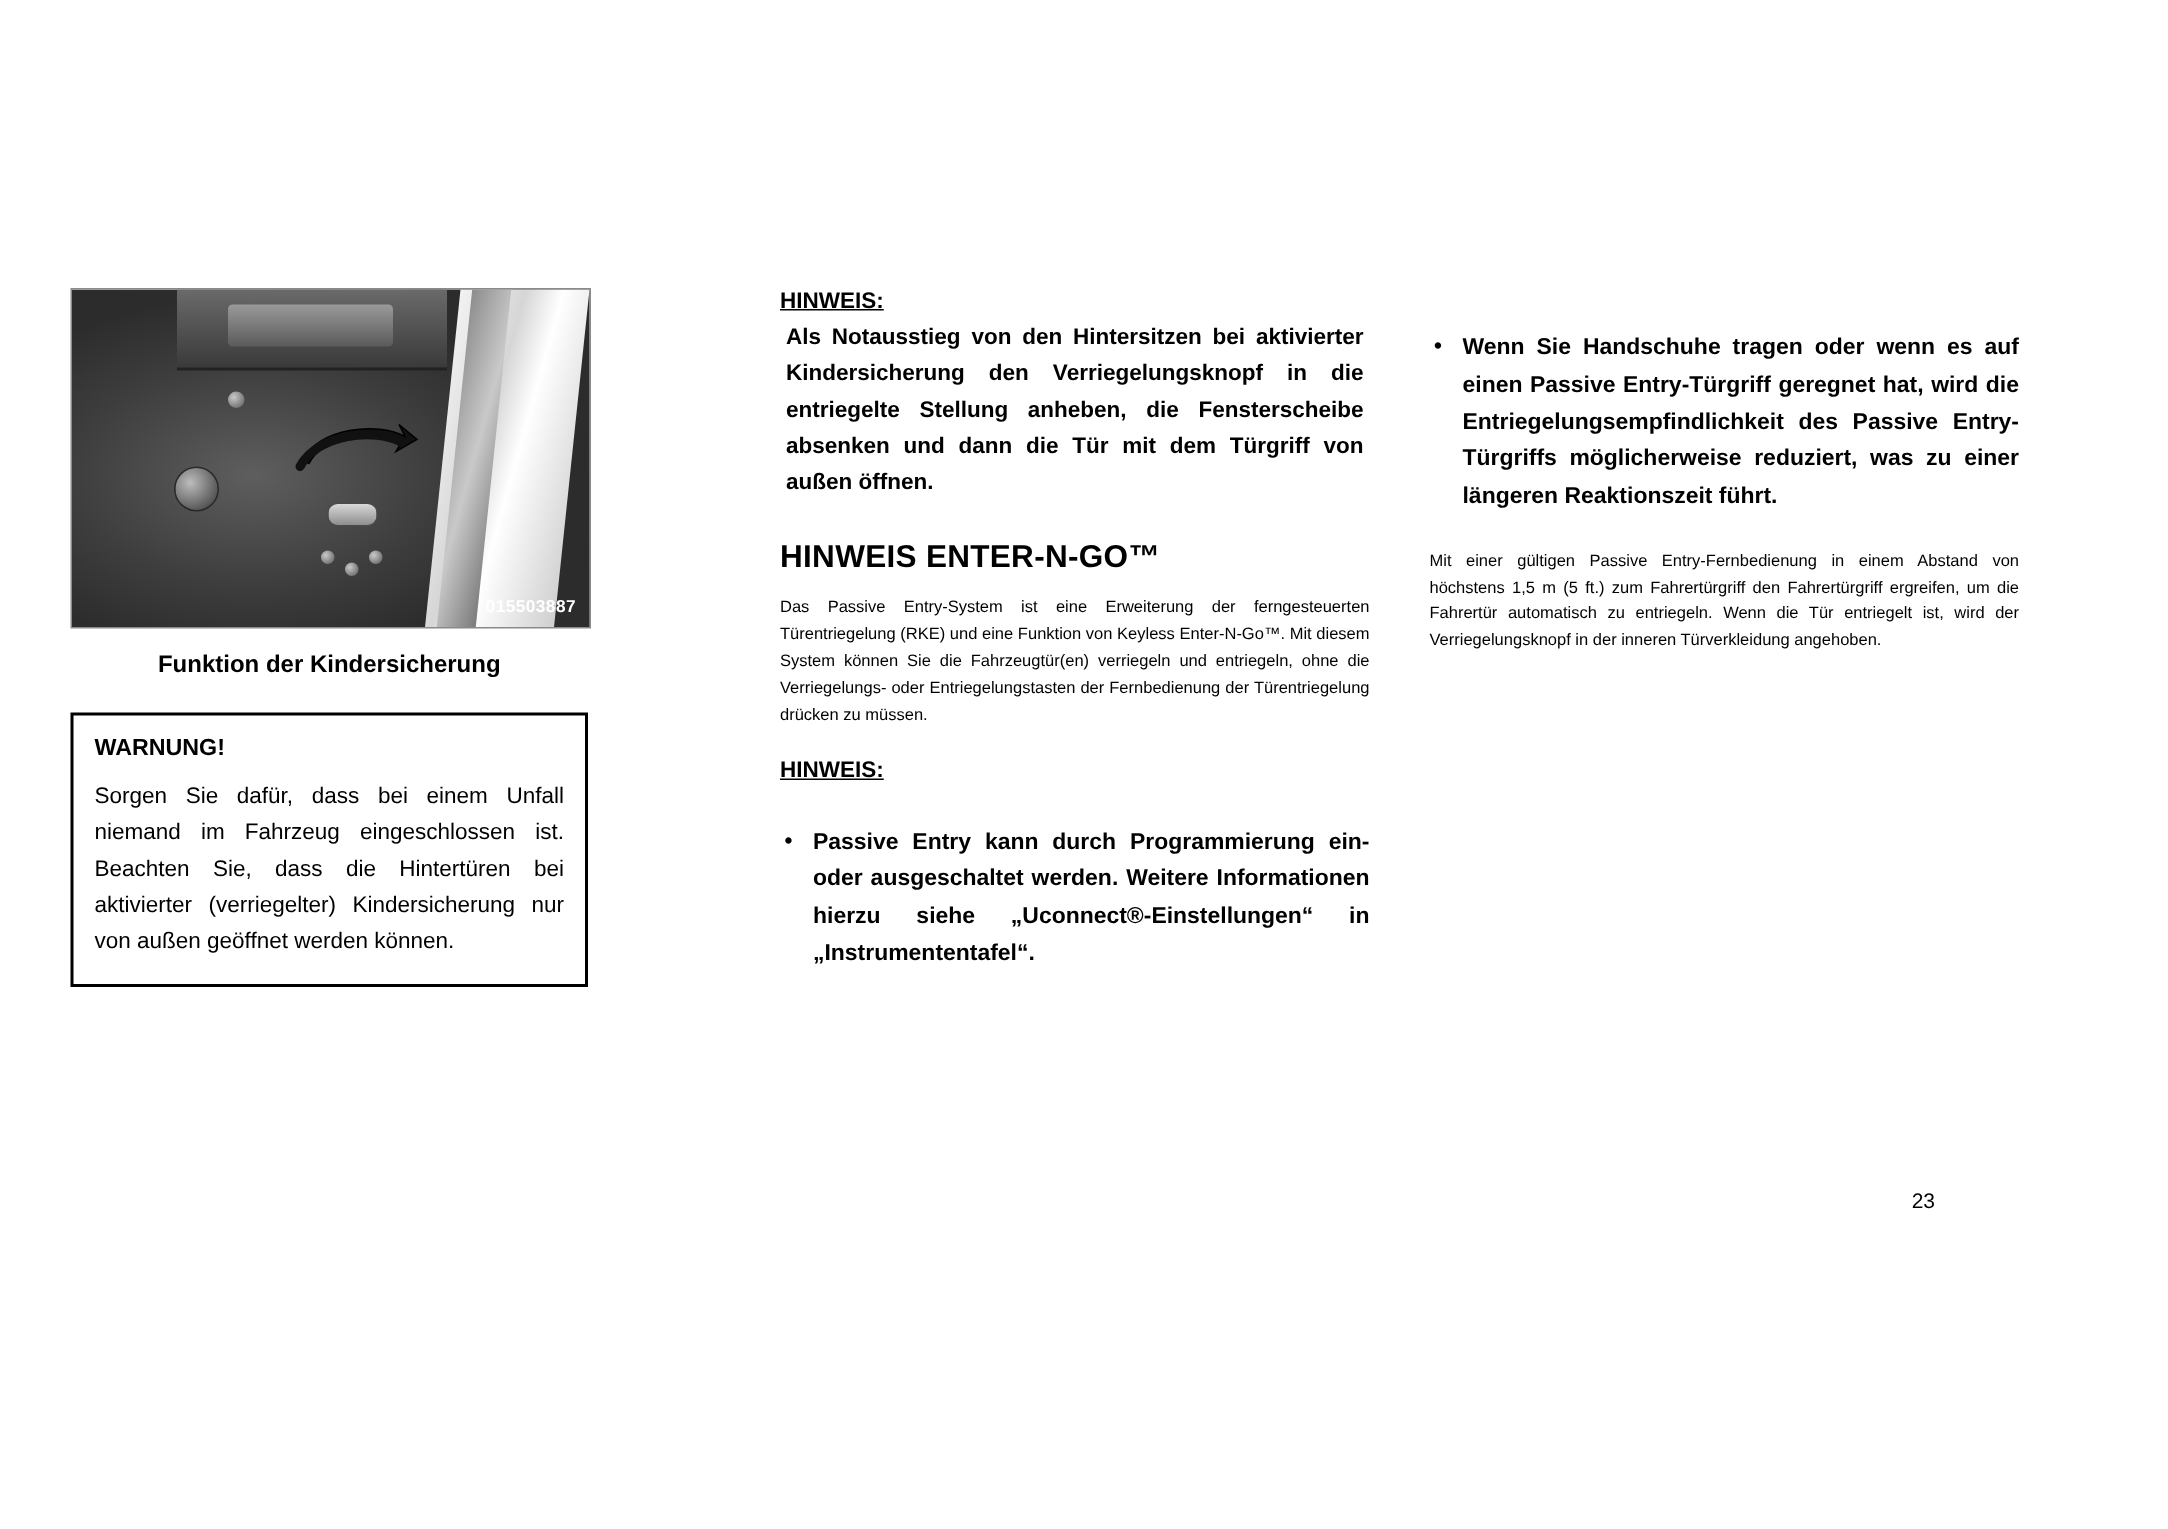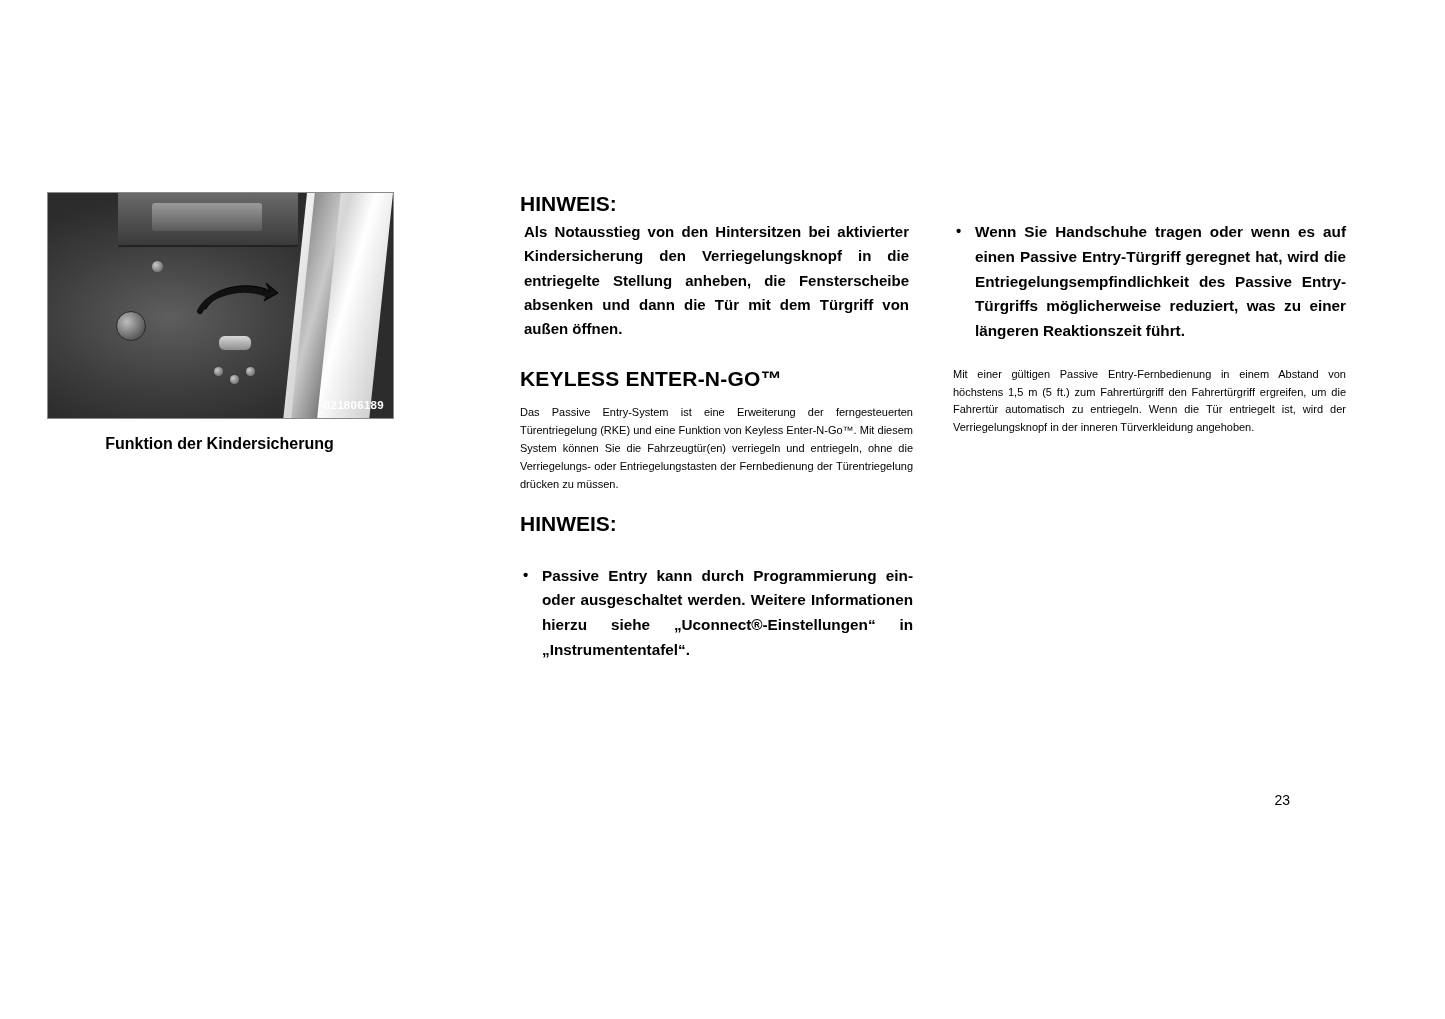--- a/index.html
+++ b/index.html
@@ -145,23 +145,24 @@
     margin-bottom: 11px;
   }
   .warning-text {
     font-size: 15px;
     line-height: 1.62;
     text-align: justify;
   }
 
   
   .note-label {
-    font-size: 21px;
+    font-size: 15px;
     font-weight: bold;
     margin: 0 0 4px 0;
+    text-decoration: underline;
   }
   .bold-para {
     font-size: 15px;
     font-weight: bold;
     line-height: 1.62;
     text-align: justify;
     margin: 4px;
   }
   .para {
     font-size: 11px;
@@ -230,34 +231,38 @@
         <div class="fig-screw"></div>
         <div class="fig-knob"></div>
         <div class="fig-dot d1"></div>
         <div class="fig-dot d2"></div>
         <div class="fig-dot d3"></div>
         <div class="fig-dot d4"></div>
         <svg class="fig-arrow" viewBox="0 0 86 42">
           <path d="M8 30 C18 8, 58 4, 76 14 L72 6 L84 16 L70 24 L74 17 C57 9, 22 13, 12 32 Z" fill="#111" stroke="#000" stroke-width="1"></path>
           <path d="M6 34 C18 12, 56 8, 74 18" fill="none" stroke="#111" stroke-width="6" stroke-linecap="round"></path>
         </svg>
-        <div class="fig-code">021806189</div>
+        <div class="fig-code">015503887</div>
       </div>
 
       <div class="fig-caption">Funktion der Kindersicherung</div>
 
+      <div class="warning-box">
+        <div class="warning-title">WARNUNG!</div>
+        <div class="warning-text">Sorgen Sie dafür, dass bei einem Unfall niemand im Fahrzeug eingeschlossen ist. Beachten Sie, dass die Hintertüren bei aktivierter (verriegelter) Kindersicherung nur von außen geöffnet werden können.</div>
+      </div>
 
     </div>
 
     <div class="col c2">
 
       <div class="note-label">HINWEIS:</div>
       <p class="bold-para">Als Notausstieg von den Hintersitzen bei aktivierter Kindersicherung den Verriegelungsknopf in die entriegelte Stellung anheben, die Fensterscheibe absenken und dann die Tür mit dem Türgriff von außen öffnen.</p>
 
-      <h2 class="section-title">KEYLESS ENTER-N-GO™</h2>
+      <h2 class="section-title">HINWEIS ENTER-N-GO™</h2>
 
       <p class="para">Das Passive Entry-System ist eine Erweiterung der ferngesteuerten Türentriegelung (RKE) und eine Funktion von Keyless Enter-N-Go™. Mit diesem System können Sie die Fahrzeugtür(en) verriegeln und entriegeln, ohne die Verriegelungs- oder Entriegelungstasten der Fernbedienung der Türentriegelung drücken zu müssen.</p>
 
       <div class="spacer-18"></div>
 
       <div class="note-label">HINWEIS:</div>
 
       <ul class="bullets">
         <li>Passive Entry kann durch Programmierung ein- oder ausgeschaltet werden. Weitere Informationen hierzu siehe „Uconnect®-Einstellungen“ in „Instrumententafel“.</li>
       </ul>

